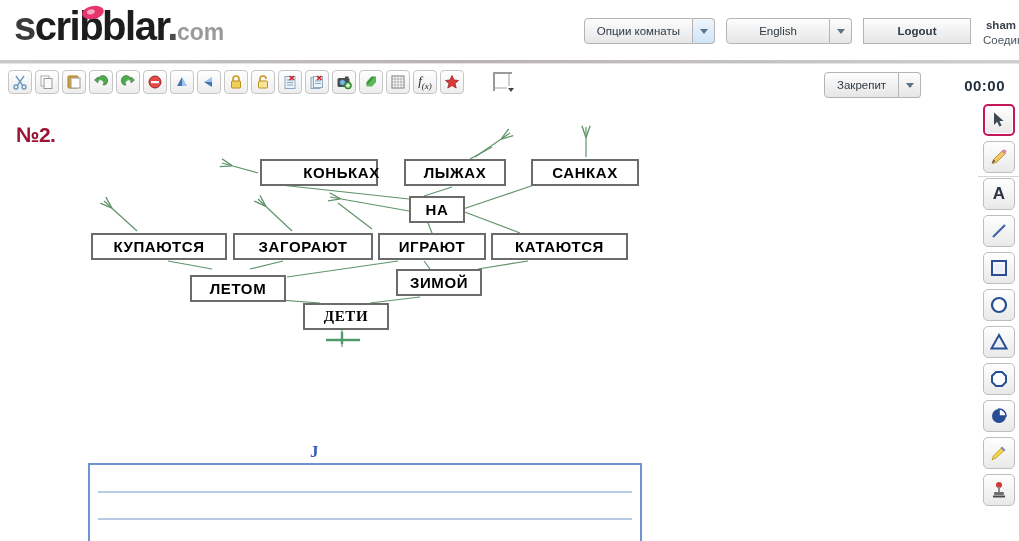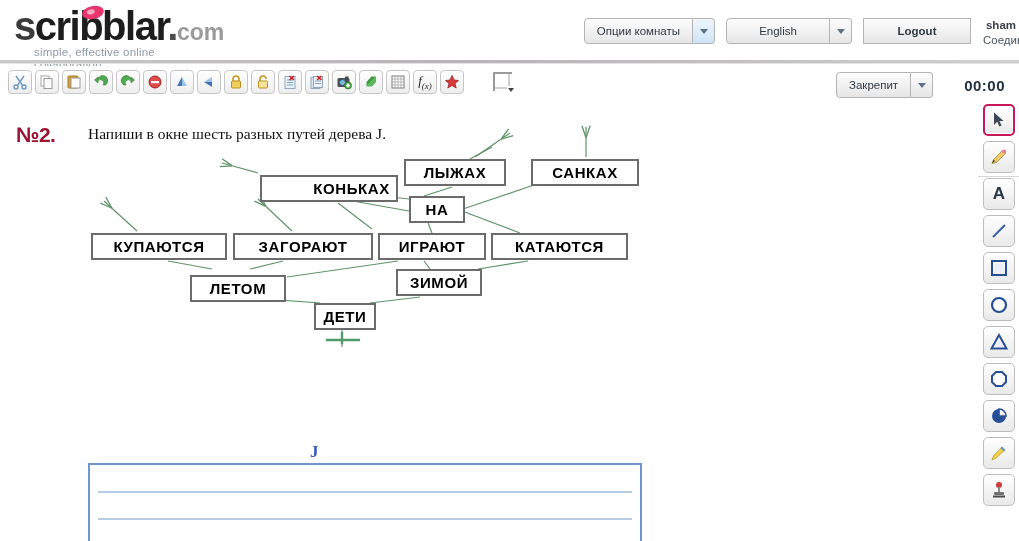--- a/index.html
+++ b/index.html
@@ -74,21 +74,21 @@
   }
   .tb-gap { width:22px; }
   .swatch-btn { width:22px;height:22px;border:none;background:none;position:relative;cursor:pointer; }
   .swatch-sq { position:absolute; left:1px; top:1px; width:17px; height:17px;
     border:2px solid #cfcfcf; background:#fff; }
   .swatch-sq:after{content:"";position:absolute;left:-2px;top:-2px;width:17px;height:17px;border-left:2px solid #9a9a9a;border-top:2px solid #9a9a9a;}
   .swatch-dd { position:absolute; right:-2px; bottom:-1px; width:9px;height:8px;background:#fff; }
   .swatch-dd:after{content:"";position:absolute;left:1px;top:2px;width:0;height:0;
     border-left:3px solid transparent;border-right:3px solid transparent;border-top:4px solid #444;}
 
-  .tb-right { position:absolute; right:14px; top:6px; display:flex; align-items:center; gap:20px; }
+  .tb-right { position:absolute; right:14px; top:6px; display:flex; align-items:center; gap:32px; }
   .timer { font-size:15px; font-weight:bold; color:#21313f; letter-spacing:.5px; }
 
   .tb-rule { position:absolute; left:0; top:110px; width:1019px; height:1px; background:#d6d6d6; }
 
   
   .tools { position:absolute; right:2px; top:104px; width:36px;
            display:flex; flex-direction:column; gap:5px; align-items:center; }
   .tool {
     width:32px; height:32px; border:1px solid #bdbdbd; border-radius:5px;
     background: linear-gradient(#ffffff,#e9e9e9);
@@ -126,21 +126,20 @@
 <body>
 
 <div id="app">
 
   <div class="header">
     <div class="logo">
       <div class="logo-main">
         <span class="logo-s">s</span><span class="logo-cri">cribblar</span><span class="logo-dot">.</span><span class="logo-com">com</span>
       </div>
       <div class="logo-blob"></div>
-      <div class="logo-tag">simple, effective online collaboration</div>
     </div>
 
     <div class="hdr-ctrls">
       <div class="btn-split">
         <div class="btn-main wide">Опции комнаты</div>
         <div class="btn-arrow">
           <span class="caret"></span>
         </div>
       </div>
 
@@ -305,21 +304,20 @@
       </div>
       <div class="timer">00:00</div>
     </div>
 
     <div class="tb-rule"></div>
   </div>
 
   <div class="canvas">
 
     <div class="task-num">№2.</div>
-    <div class="task-text">Напиши в окне шесть разных путей дерева J.</div>
 
     <svg class="svg-lines" viewBox="0 0 978 430">
       <defs>
         <marker id="ah" markerWidth="11" markerHeight="11" refX="9" refY="4" orient="auto">
           <path d="M0,4 L10,0.6 M0,4 L10,7.4" stroke="#5f9469" stroke-width="1.1" fill="none"></path>
         </marker>
       </defs>
       <g stroke="#5f9469" stroke-width="1.2" fill="none">
 
         <line x1="409" y1="88" x2="262" y2="72"></line>
@@ -362,31 +360,31 @@
         <line x1="342" y1="219" x2="342" y2="236"></line>
       </g>
 
       <g stroke="#4f9b6a" stroke-width="2.4" fill="none">
         <line x1="326" y1="229" x2="360" y2="229"></line>
         <line x1="342" y1="221" x2="342" y2="233"></line>
       </g>
     </svg>
 
     <div id="nodes">
-        <div class="wbox" style="left: 260px; top: 64px; width: 138px; height: 27px; padding-left: 45px;">КОНЬКАХ</div>
+        <div class="wbox" style="left: 260px; top: 48px; width: 118px; height: 27px; padding-left: 45px;">КОНЬКАХ</div>
         <div class="wbox" style="left: 404px; top: 48px; width: 102px; height: 27px;">ЛЫЖАХ</div>
         <div class="wbox" style="left: 531px; top: 48px; width: 108px; height: 27px;">САНКАХ</div>
         <div class="wbox" style="left: 409px; top: 85px; width: 56px; height: 27px;">НА</div>
         <div class="wbox" style="left: 91px; top: 122px; width: 136px; height: 27px;">КУПАЮТСЯ</div>
         <div class="wbox" style="left: 233px; top: 122px; width: 140px; height: 27px;">ЗАГОРАЮТ</div>
         <div class="wbox" style="left: 378px; top: 122px; width: 108px; height: 27px;">ИГРАЮТ</div>
         <div class="wbox" style="left: 491px; top: 122px; width: 137px; height: 27px;">КАТАЮТСЯ</div>
         <div class="wbox" style="left: 190px; top: 164px; width: 96px; height: 27px;">ЛЕТОМ</div>
         <div class="wbox" style="left: 396px; top: 158px; width: 86px; height: 27px;">ЗИМОЙ</div>
-        <div class="wbox" style="left: 314px; top: 192px; width: 62px; height: 27px;">ДЕТИ</div>
+        <div class="wbox" style="left: 303px; top: 192px; width: 86px; height: 27px; font-family: Liberation Serif, serif;">ДЕТИ</div>
       </div>
 
     <div class="jlabel">J</div>
 
     <div class="answer">
       <svg class="lines-svg" viewBox="0 0 550 170" preserveAspectRatio="none">
         <g stroke="#9fb9de" stroke-width="1.3">
           <line x1="8" y1="27" x2="542" y2="27"></line>
           <line x1="8" y1="54" x2="542" y2="54"></line>
           <line x1="8" y1="81" x2="542" y2="81"></line>

